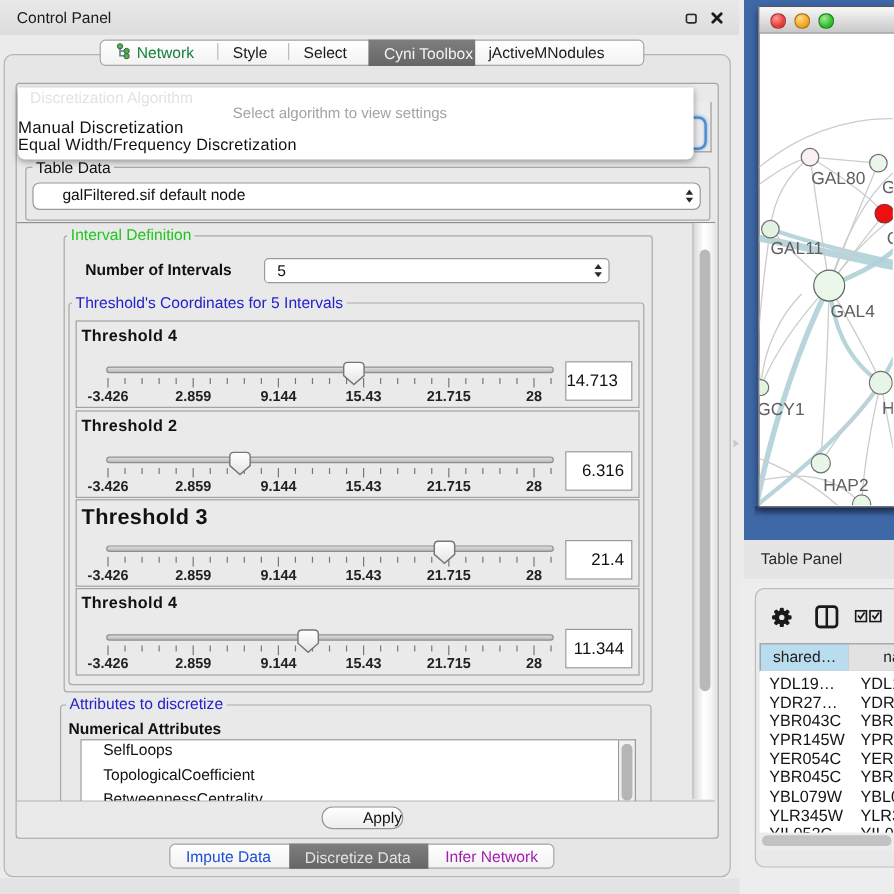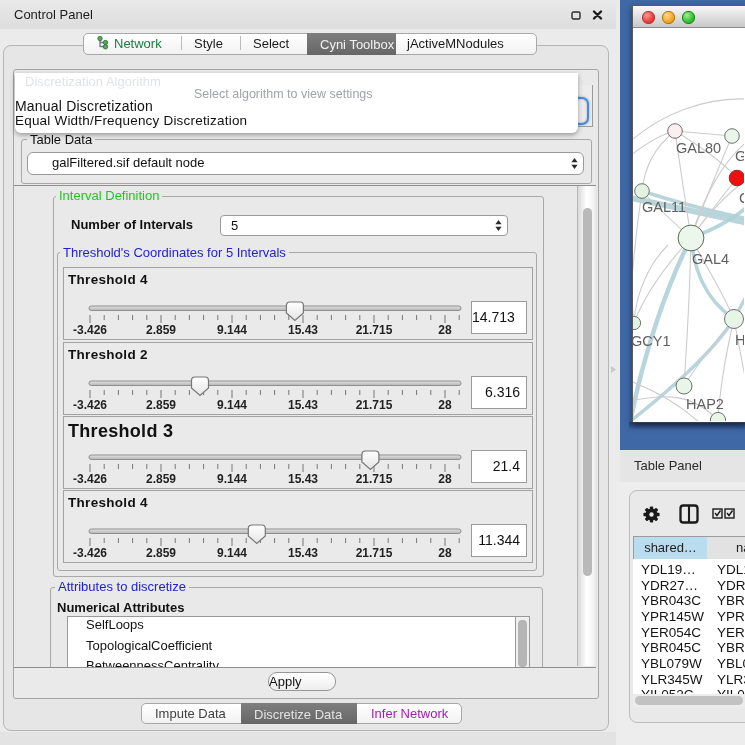--- a/index.html
+++ b/index.html
@@ -194,25 +194,25 @@
 <div class="grp" style="left:50px;top:587px;width:491px;height:85px"></div>
 <div class="gtitle" style="left:55px;top:580px;color:#2222cc">Attributes to discretize</div>
 <div class="abs" style="left:57px;top:600px;font-weight:bold">Numerical Attributes</div>
 <div class="abs" style="left:67px;top:616px;width:447px;height:51px;background:#fff;border:1px solid #999;overflow:hidden">
   <div style="margin-top:-2px;padding:0 0 0 18px;line-height:20.6px">SelfLoops<br>TopologicalCoefficient<br>BetweennessCentrality</div>
 </div>
 <div class="abs" style="left:516px;top:616px;width:13px;height:51px;background:#f0f0f0;border:1px solid #999;border-left:none"></div>
 <div class="abs" style="left:518px;top:620px;width:9px;height:47px;background:#b5b5b5;border-radius:4px"></div>
 
 <div class="abs" style="left:14px;top:667px;width:582px;height:30px;background:#eaeaea;border-top:1px solid #8f8f8f;border-radius:0 0 3px 3px"></div>
-<div class="abs" style="left:268px;top:672px;width:66px;height:17px;background:linear-gradient(#ffffff,#ededed);border:1px solid #979797;border-radius:9px;text-align:left;line-height:17px">Apply</div>
+<div class="abs" style="left:268px;top:672px;width:66px;height:17px;background:linear-gradient(#ffffff,#ededed);border:1px solid #979797;border-radius:9px;text-align:right;line-height:17px">Apply</div>
 
 <div class="abs" style="left:141px;top:703px;width:319px;height:19px;background:linear-gradient(#ffffff,#f2f2f2);border:1px solid #a8a8a8;border-radius:5px"></div>
 <div class="abs" style="left:241px;top:703px;width:116px;height:21px;background:linear-gradient(#7e7e7e,#666666)"></div>
-<div class="abs" style="left:155px;top:706px;color:#404040">Impute Data</div>
+<div class="abs" style="left:155px;top:706px;color:#1d4ed8">Impute Data</div>
 <div class="abs" style="left:254px;top:707px;color:#e3e3e3">Discretize Data</div>
 <div class="abs" style="left:371px;top:706px;color:#a21caf">Infer Network</div>
 
 <div class="abs" style="left:578px;top:85px;width:14px;height:41px;border-right:1px solid #9a9a9a;border-bottom:1px solid #9a9a9a;background:#ececec"></div>
 <div class="abs" style="left:565px;top:97px;width:20px;height:24px;border:2.5px solid #4e8ad0;border-radius:7px;box-shadow:0 0 3px #7aabe0, inset 0 0 2px #7aabe0;background:#ebebeb"></div>
 
 <div class="abs" style="left:15px;top:73px;width:563px;height:60px;background:#fff;border-radius:0 0 6px 6px;box-shadow:0 2px 5px rgba(0,0,0,0.35)">
   <div class="abs" style="left:10px;top:1px;color:#e0e3e8">Discretization Algorithm</div>
   <div class="abs" style="left:179px;top:14px;color:#a0a3a8;font-size:12.5px">Select algorithm to view settings</div>
   <div class="abs" style="left:0;top:25px;font-weight:normal;font-size:14px;letter-spacing:0.2px">Manual Discretization</div>

